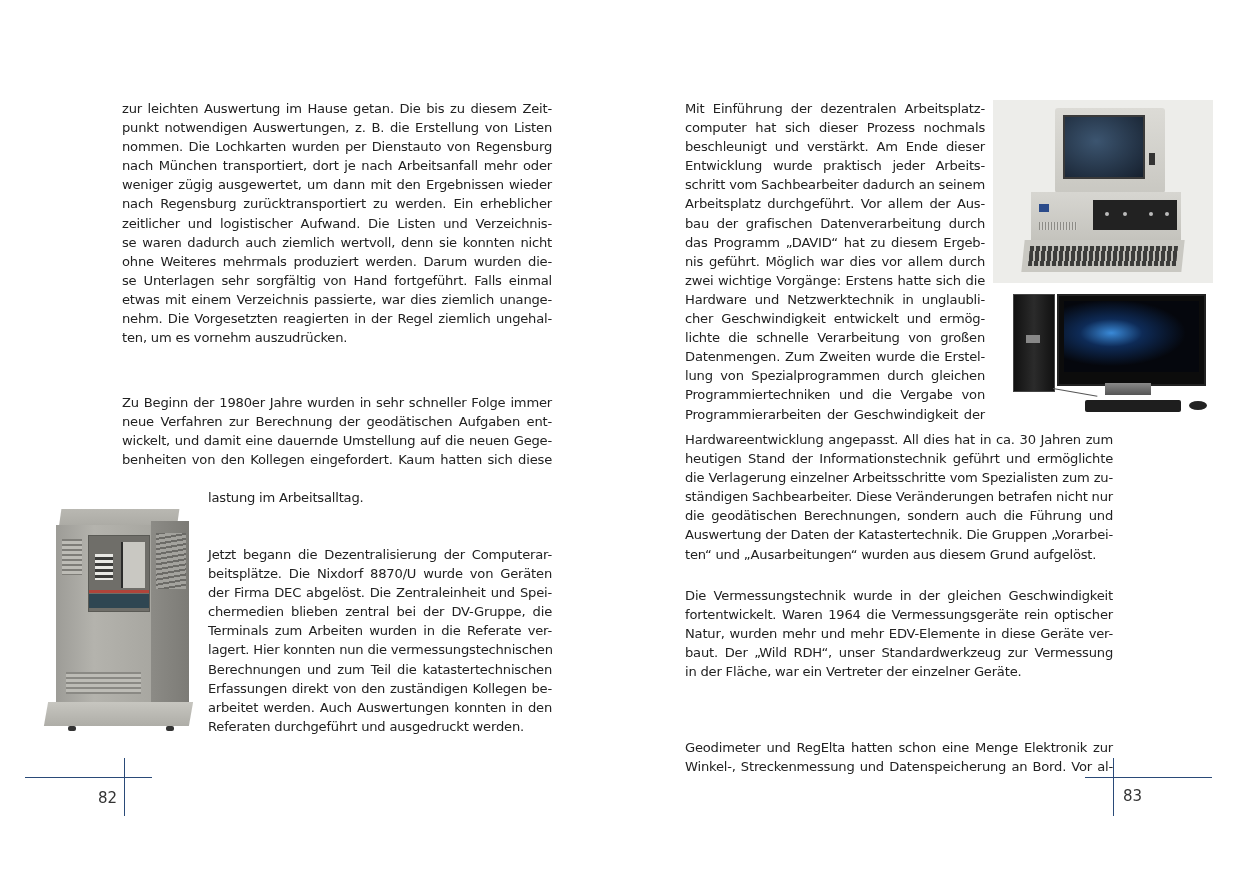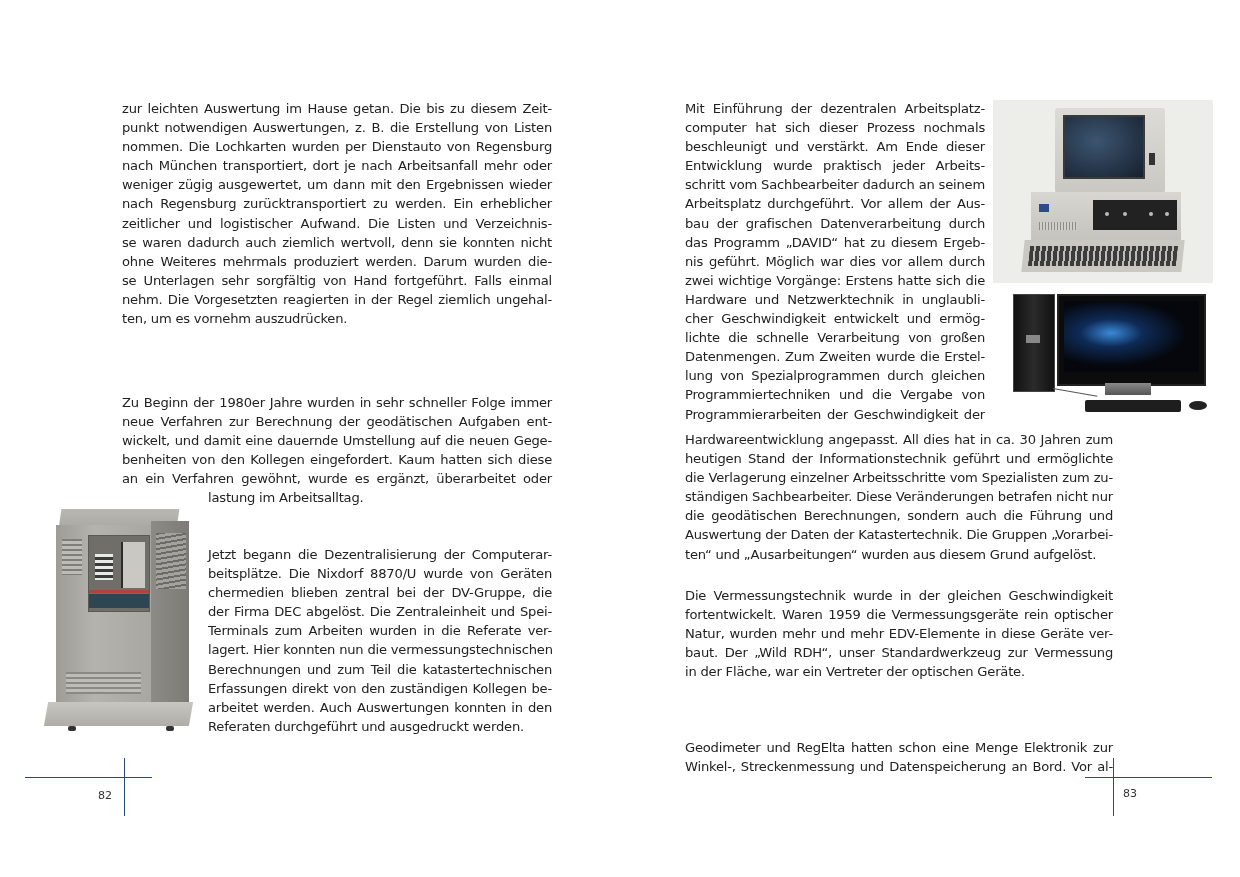--- a/index.html
+++ b/index.html
@@ -11,21 +11,21 @@
   .page.left { left: 0; }
   .page.right { left: 620px; }
 
   .block { position: absolute; }
   .block .ln { display: block; height: 19.1px; line-height: 19.1px; font-size: 13.1px; color: #222;
     text-align: justify; text-align-last: justify; white-space: nowrap; overflow: visible; letter-spacing: -0.2px; }
   .block .ln.last { text-align-last: left; }
 
   .crop-h { position: absolute; height: 1px; background: #2a4a78; }
   .crop-v { position: absolute; width: 1px; background: #2a4a78; }
-  .page-num { position: absolute; font-size: 11px; color: #333; font-family: "DejaVu Sans", sans-serif; }
+  .page-num { position: absolute; font-size: 15px; color: #333; font-family: "DejaVu Sans", sans-serif; }
 
   .photo { position: absolute; overflow: hidden; }
 
   
   .nixdorf { left: 38px; top: 497px; width: 155px; height: 243px; background: #fff; }
   .tower-top { position: absolute; left: 22px; top: 12px; width: 118px; height: 20px; background: linear-gradient(#b9b8b2,#a9a8a2); transform: skewX(-8deg); }
   .tower-front { position: absolute; left: 18px; top: 28px; width: 95px; height: 182px; background: linear-gradient(90deg,#9d9c97,#b4b3ad 40%,#a8a7a1); }
   .tower-side { position: absolute; left: 113px; top: 24px; width: 38px; height: 186px; background: linear-gradient(90deg,#8c8b86,#7c7b76); }
   .tower-panel { position: absolute; left: 50px; top: 38px; width: 60px; height: 75px; background: #6f6e69; border: 1px solid #5a5a55; }
   .tower-panel .keys { position: absolute; left: 6px; top: 18px; width: 18px; height: 26px; background: repeating-linear-gradient(#e8e8e4 0 3px,#3a3a38 3px 6px); }
@@ -71,38 +71,38 @@
       <span class="ln">zur leichten Auswertung im Hause getan. Die bis zu diesem Zeit-</span>
       <span class="ln">punkt notwendigen Auswertungen, z. B. die Erstellung von Listen</span>
       <span class="ln">nommen. Die Lochkarten wurden per Dienstauto von Regensburg</span>
       <span class="ln">nach München transportiert, dort je nach Arbeitsanfall mehr oder</span>
       <span class="ln">weniger zügig ausgewertet, um dann mit den Ergebnissen wieder</span>
       <span class="ln">nach Regensburg zurücktransportiert zu werden. Ein erheblicher</span>
       <span class="ln">zeitlicher und logistischer Aufwand. Die Listen und Verzeichnis-</span>
       <span class="ln">se waren dadurch auch ziemlich wertvoll, denn sie konnten nicht</span>
       <span class="ln">ohne Weiteres mehrmals produziert werden. Darum wurden die-</span>
       <span class="ln">se Unterlagen sehr sorgfältig von Hand fortgeführt. Falls einmal</span>
+      <span class="ln">etwas mit einem Verzeichnis passierte, war dies ziemlich unange-</span>
       <span class="ln">nehm. Die Vorgesetzten reagierten in der Regel ziemlich ungehal-</span>
       <span class="ln last">ten, um es vornehm auszudrücken.</span>
     </div>
   <div class="block" id="lp-p2" style="left:122px; top:393px; width:430px;">
       <span class="ln">Zu Beginn der 1980er Jahre wurden in sehr schneller Folge immer</span>
       <span class="ln">neue Verfahren zur Berechnung der geodätischen Aufgaben ent-</span>
       <span class="ln">wickelt, und damit eine dauernde Umstellung auf die neuen Gege-</span>
       <span class="ln">benheiten von den Kollegen eingefordert. Kaum hatten sich diese</span>
-      <span class="ln">an ein Verfahren gewöhnt, wurde es ergänzt, überarbeitet oder</span>
     </div>
   <div class="block" id="lp-p3" style="left:208px; top:488px; width:344px;">
       <span class="ln last">lastung im Arbeitsalltag.</span>
     </div>
   <div class="block" id="lp-p4" style="left:208px; top:545px; width:344px;">
       <span class="ln">Jetzt begann die Dezentralisierung der Computerar-</span>
       <span class="ln">beitsplätze. Die Nixdorf 8870/U wurde von Geräten</span>
+      <span class="ln">der Firma DEC abgelöst. Die Zentraleinheit und Spei-</span>
       <span class="ln">chermedien blieben zentral bei der DV-Gruppe, die</span>
-      <span class="ln">der Firma DEC abgelöst. Die Zentraleinheit und Spei-</span>
       <span class="ln">Terminals zum Arbeiten wurden in die Referate ver-</span>
       <span class="ln">lagert. Hier konnten nun die vermessungstechnischen</span>
       <span class="ln">Berechnungen und zum Teil die katastertechnischen</span>
       <span class="ln">Erfassungen direkt von den zuständigen Kollegen be-</span>
       <span class="ln">arbeitet werden. Auch Auswertungen konnten in den</span>
       <span class="ln last">Referaten durchgeführt und ausgedruckt werden.</span>
     </div>
 
   <div class="photo nixdorf">
     <div class="tower-top"></div>
@@ -151,24 +151,24 @@
       <span class="ln">Hardwareentwicklung angepasst. All dies hat in ca. 30 Jahren zum</span>
       <span class="ln">heutigen Stand der Informationstechnik geführt und ermöglichte</span>
       <span class="ln">die Verlagerung einzelner Arbeitsschritte vom Spezialisten zum zu-</span>
       <span class="ln">ständigen Sachbearbeiter. Diese Veränderungen betrafen nicht nur</span>
       <span class="ln">die geodätischen Berechnungen, sondern auch die Führung und</span>
       <span class="ln">Auswertung der Daten der Katastertechnik. Die Gruppen „Vorarbei-</span>
       <span class="ln last">ten“ und „Ausarbeitungen“ wurden aus diesem Grund aufgelöst.</span>
     </div>
   <div class="block" id="rp-p2" style="left:65px; top:586px; width:428px;">
       <span class="ln">Die Vermessungstechnik wurde in der gleichen Geschwindigkeit</span>
-      <span class="ln">fortentwickelt.  Waren 1959 die Vermessungsgeräte rein optischer</span>
+      <span class="ln">fortentwickelt.  Waren 1964 die Vermessungsgeräte rein optischer</span>
       <span class="ln">Natur, wurden mehr und mehr EDV-Elemente in diese Geräte ver-</span>
       <span class="ln">baut. Der „Wild RDH“, unser Standardwerkzeug zur Vermessung</span>
-      <span class="ln last">in der Fläche, war ein Vertreter der optischen Geräte.</span>
+      <span class="ln last">in der Fläche, war ein Vertreter der einzelner Geräte.</span>
     </div>
   <div class="block" id="rp-p3" style="left:65px; top:738px; width:428px;">
       <span class="ln">Geodimeter und RegElta hatten schon eine Menge Elektronik zur</span>
       <span class="ln">Winkel-, Streckenmessung und Datenspeicherung an Bord. Vor al-</span>
     </div>
 
   <div class="photo ibm" style="left:373px;">
     <div class="ibm-monitor">
       <div class="ibm-screen"></div>
       <div class="ibm-knob"></div>

